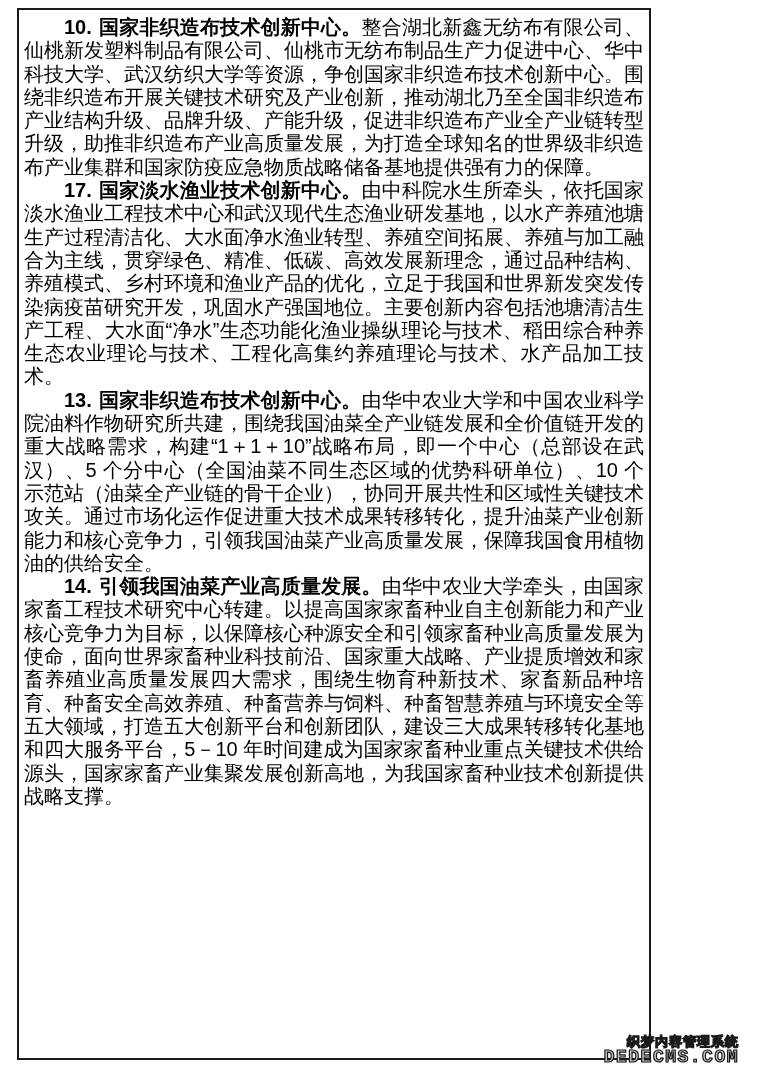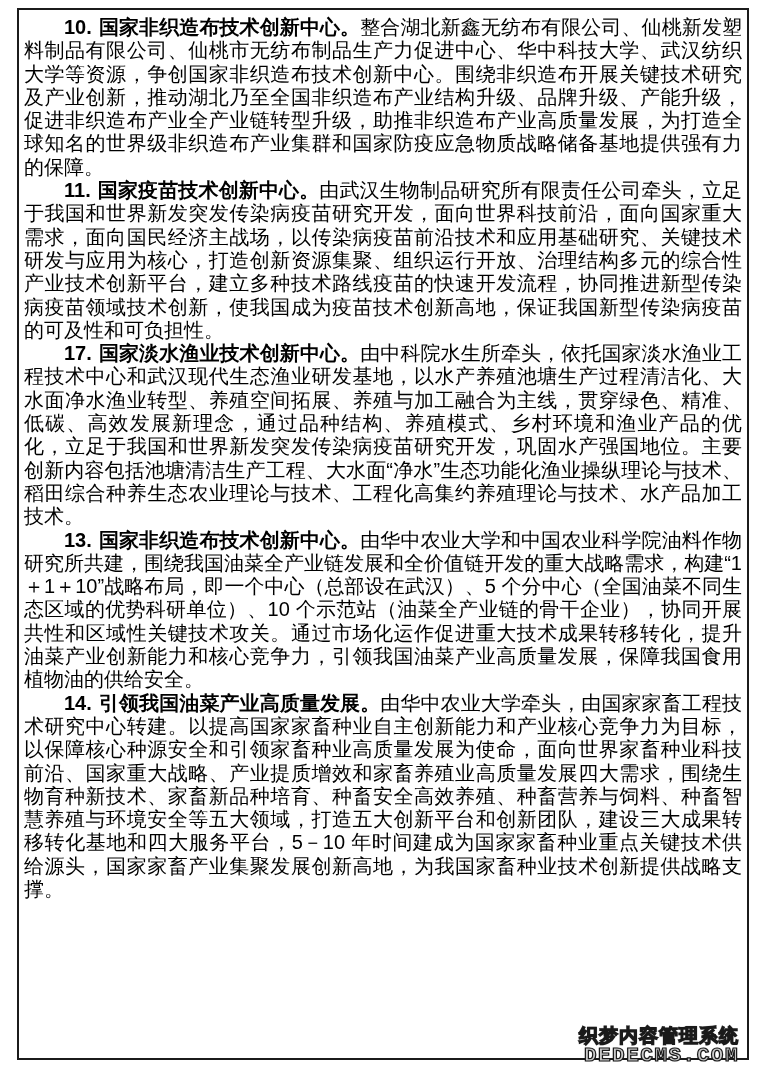--- a/index.html
+++ b/index.html
@@ -11,21 +11,21 @@
     height: 1075px;
     background: #ffffff;
     position: relative;
     overflow: hidden;
     font-family: "Liberation Sans", "DejaVu Sans", sans-serif;
   }
   .frame {
     position: absolute;
     left: 17px;
     top: 8px;
-    width: 732px;
+    width: 634px;
     height: 1052px;
     border: 2px solid #1b1b1b;
     box-sizing: border-box;
     padding: 6px 5px 0 5px;
     background: #ffffff;
   }
   .para {
     margin: 0;
     padding: 0;
     font-size: 20px;
@@ -50,37 +50,36 @@
     bottom: 9px;
     z-index: 2;
     text-align: right;
     font-weight: bold;
     line-height: 1.0;
     color: #c9c9c9;
     -webkit-text-stroke: 1.2px #1a1a1a;
     text-shadow: 0 0 1px #1a1a1a;
   }
   .watermark .wm1 {
-    font-size: 19px;
+    font-size: 13px;
     letter-spacing: 1px;
     padding-left: 44px;
   }
   .watermark .wm2 {
-    font-size: 21px;
+    font-size: 18px;
     letter-spacing: 1.5px;
     font-family: "Liberation Mono", "DejaVu Sans Mono", monospace;
   }
 </style>
 </head>
 <body>
 
 <div class="frame">
   <div id="document-body">
       <p class="para"><b class="num">10.</b><b class="ttl">国家非织造布技术创新中心。</b><span>整合湖北新鑫无纺布有限公司、仙桃新发塑料制品有限公司、仙桃市无纺布制品生产力促进中心、华中科技大学、武汉纺织大学等资源，争创国家非织造布技术创新中心。围绕非织造布开展关键技术研究及产业创新，推动湖北乃至全国非织造布产业结构升级、品牌升级、产能升级，促进非织造布产业全产业链转型升级，助推非织造布产业高质量发展，为打造全球知名的世界级非织造布产业集群和国家防疫应急物质战略储备基地提供强有力的保障。</span></p>
-      <p class="para"><b class="num">11.</b><b class="ttl">国家疫苗技术创新中心。</b><span>由武汉生物制品研究所有限责任公司牵头，立足于我国和世界新发突发传染病疫苗研究开发，面向世界科技前沿，面向国家重大需求，面向国民经济主战场，以传染病疫苗前沿技术和应用基础研究、关键技术研发与应用为核心，打造创新资源集聚、组织运行开放、治理结构多元的综合性产业技术创新平台，建立多种技术路线疫苗的快速开发流程，协同推进新型传染病疫苗领域技术创新，使我国成为疫苗技术创新高地，保证我国新型传染病疫苗的可及性和可负担性。</span></p>
       <p class="para"><b class="num">17.</b><b class="ttl">国家淡水渔业技术创新中心。</b><span>由中科院水生所牵头，依托国家淡水渔业工程技术中心和武汉现代生态渔业研发基地，以水产养殖池塘生产过程清洁化、大水面净水渔业转型、养殖空间拓展、养殖与加工融合为主线，贯穿绿色、精准、低碳、高效发展新理念，通过品种结构、养殖模式、乡村环境和渔业产品的优化，立足于我国和世界新发突发传染病疫苗研究开发，巩固水产强国地位。主要创新内容包括池塘清洁生产工程、大水面“净水”生态功能化渔业操纵理论与技术、稻田综合种养生态农业理论与技术、工程化高集约养殖理论与技术、水产品加工技术。</span></p>
       <p class="para"><b class="num">13.</b><b class="ttl">国家非织造布技术创新中心。</b><span>由华中农业大学和中国农业科学院油料作物研究所共建，围绕我国油菜全产业链发展和全价值链开发的重大战略需求，构建“1＋1＋10”战略布局，即一个中心（总部设在武汉）、5 个分中心（全国油菜不同生态区域的优势科研单位）、10 个示范站（油菜全产业链的骨干企业），协同开展共性和区域性关键技术攻关。通过市场化运作促进重大技术成果转移转化，提升油菜产业创新能力和核心竞争力，引领我国油菜产业高质量发展，保障我国食用植物油的供给安全。</span></p>
       <p class="para"><b class="num">14.</b><b class="ttl">引领我国油菜产业高质量发展。</b><span>由华中农业大学牵头，由国家家畜工程技术研究中心转建。以提高国家家畜种业自主创新能力和产业核心竞争力为目标，以保障核心种源安全和引领家畜种业高质量发展为使命，面向世界家畜种业科技前沿、国家重大战略、产业提质增效和家畜养殖业高质量发展四大需求，围绕生物育种新技术、家畜新品种培育、种畜安全高效养殖、种畜营养与饲料、种畜智慧养殖与环境安全等五大领域，打造五大创新平台和创新团队，建设三大成果转移转化基地和四大服务平台，5－10 年时间建成为国家家畜种业重点关键技术供给源头，国家家畜产业集聚发展创新高地，为我国家畜种业技术创新提供战略支撑。</span></p>
     </div>
 </div>
 
 <div class="watermark">
   <div class="wm1">织梦内容管理系统</div>
   <div class="wm2">DEDECMS.COM</div>
 </div>

